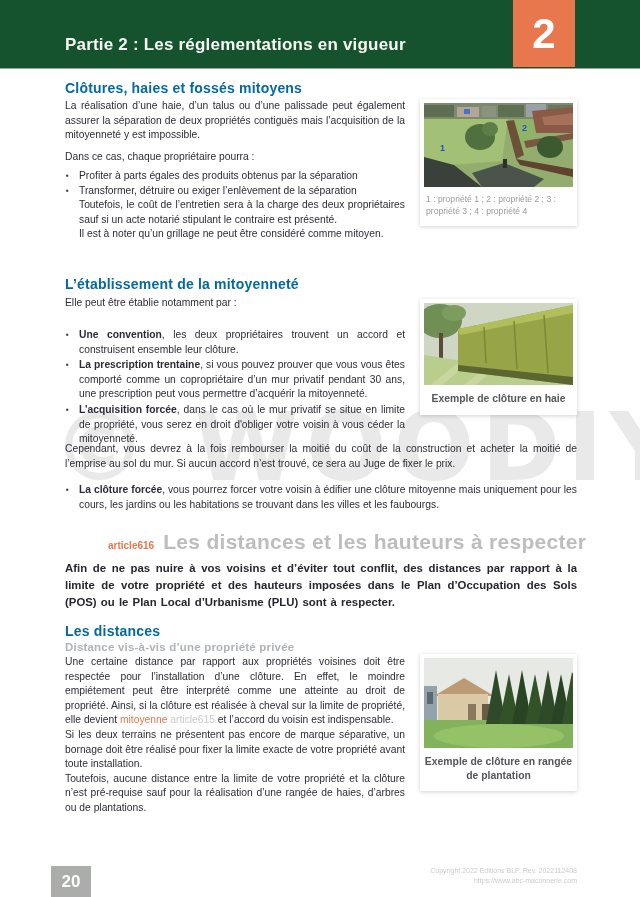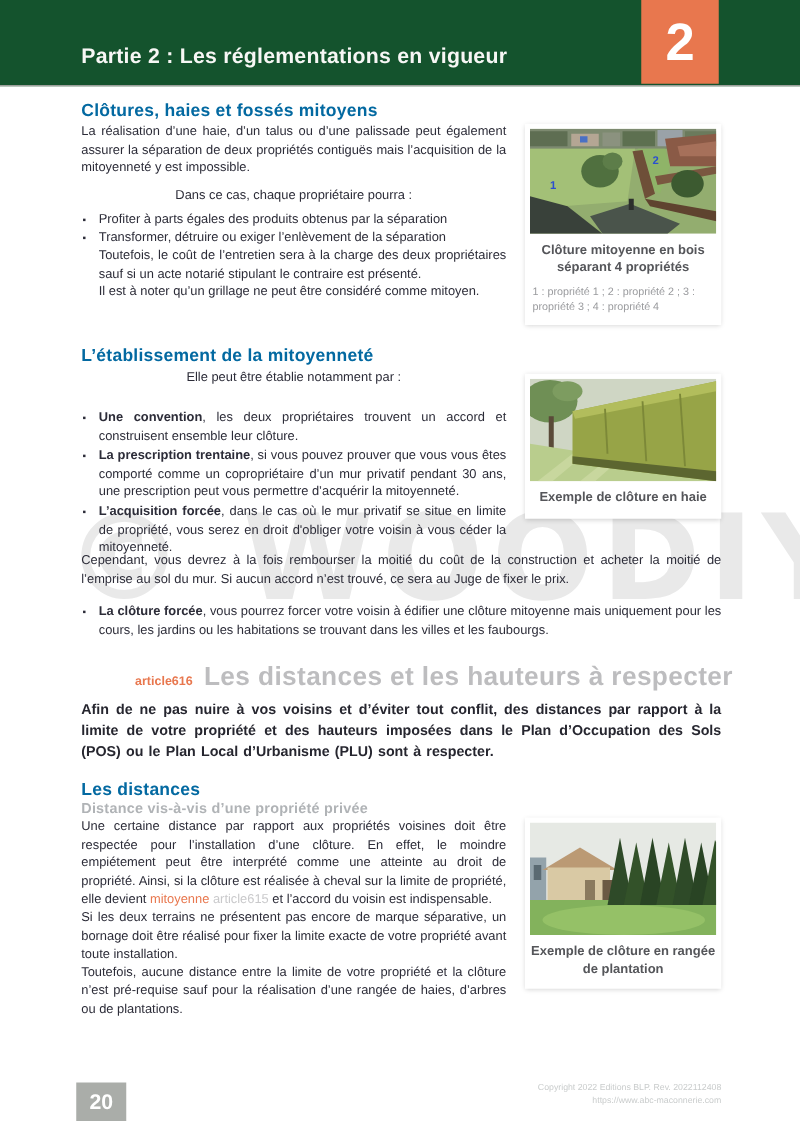--- a/index.html
+++ b/index.html
@@ -13,38 +13,38 @@
   .chapter-box{position:absolute;left:513px;top:0;width:62px;height:67px;background:#e8774e;
     display:flex;align-items:center;justify-content:center;color:#ffffff;font-size:42px;font-weight:bold;}
   
   .watermark{position:absolute;left:52px;top:392px;font-family:"DejaVu Sans",sans-serif;font-weight:bold;
     font-size:95px;letter-spacing:7px;color:#e9e9e9;white-space:nowrap;}
   
   .abs{position:absolute;}
   .sec-h{font-size:14px;font-weight:bold;color:#0369a1;letter-spacing:.2px;}
   .sec-h-sub{font-size:11.5px;font-weight:bold;color:#b0b3b6;letter-spacing:.2px;}
   .body-txt{font-size:10.3px;line-height:14.6px;color:#2c2c38;text-align:justify;}
-  .body-txt.noj{text-align:center;}
+  .body-txt.noj{text-align:left;}
   ul.blist{margin:0;padding:0;list-style:none;}
   ul.blist li{position:relative;padding-left:14px;margin:0;}
   ul.blist li::before{content:"▪";position:absolute;left:1px;top:0;font-size:8px;line-height:14.6px;color:#2c2c38;}
   .big-head-row{display:flex;align-items:baseline;gap:9px;margin-left:43px;}
   .article-ref{font-size:10px;font-weight:bold;color:#e8774e;}
   .big-head{font-size:21px;font-weight:bold;color:#bdbdbf;letter-spacing:.3px;}
   .intro-bold{font-size:11.4px;line-height:17px;font-weight:bold;color:#26262f;text-align:justify;word-spacing:1px;}
   .link-orange{color:#e8774e;}
   .link-gray{color:#c9c9cb;}
   
   .card{position:absolute;left:420px;width:157px;background:#ffffff;box-shadow:0 1px 4px rgba(0,0,0,.18);
     padding:4px 4px 9px 4px;box-sizing:border-box;}
   .card svg{display:block;width:149px;}
   .card-cap{margin-top:7px;font-size:10.4px;font-weight:bold;color:#55565a;text-align:center;line-height:13.5px;}
   .card-sub{margin-top:6px;font-size:8.6px;color:#9a9b9e;text-align:left;line-height:12px;padding:0 2px;}
   
-  .page-box{position:absolute;left:61px;top:866px;width:40px;height:31px;background:#aaada9;
+  .page-box{position:absolute;left:51px;top:866px;width:40px;height:31px;background:#aaada9;
     display:flex;align-items:center;justify-content:center;color:#ffffff;font-size:17px;font-weight:bold;}
   .copyright{position:absolute;right:63px;top:866px;text-align:right;font-size:7px;line-height:9.5px;color:#c9cccc;}
 </style>
 </head>
 <body>
 
 <div id="page">
 
   <div class="header">
     <div class="header-title">Partie 2 : Les réglementations en vigueur</div>
@@ -87,21 +87,20 @@
       <polygon points="100,38 149,30 149,36 102,45" fill="#7a5740"></polygon>
       <ellipse cx="56" cy="34" rx="15" ry="13" fill="#50703f"></ellipse>
       <ellipse cx="66" cy="26" rx="8" ry="7" fill="#5d7d49"></ellipse>
       <ellipse cx="126" cy="44" rx="13" ry="11" fill="#3c5a30"></ellipse>
       <polygon points="0,84 58,84 30,62 0,54" fill="#39413a"></polygon>
       <polygon points="58,84 110,84 120,76 80,60 48,70" fill="#4a544b"></polygon>
       <rect x="79" y="56" width="4" height="9" fill="#2c2f2c"></rect>
       <text x="16" y="48" font-size="9" font-weight="bold" fill="#2a4fd0">1</text>
       <text x="98" y="28" font-size="9" font-weight="bold" fill="#2a4fd0">2</text>
     </svg>
-    <div class="card-cap">Clôture mitoyenne en bois séparant 4 propriétés</div>
     <div class="card-sub">1 : propriété 1 ; 2 : propriété 2 ; 3 : propriété 3 ; 4 : propriété 4</div>
   </div>
 
   <div class="abs sec-h" style="left:65px;top:276px;">L’établissement de la mitoyenneté</div>
   <div class="abs body-txt noj" style="left:65px;top:296px;width:340px;">Elle peut être établie notamment par :</div>
   <ul class="abs blist body-txt" style="left:65px;top:328px;width:340px;">
     <li style="margin-bottom:1px;">
       <b>Une convention</b><span>, les deux propriétaires trouvent un accord et construisent ensemble leur clôture.</span>
     </li>
     <li style="margin-bottom:1px;">

